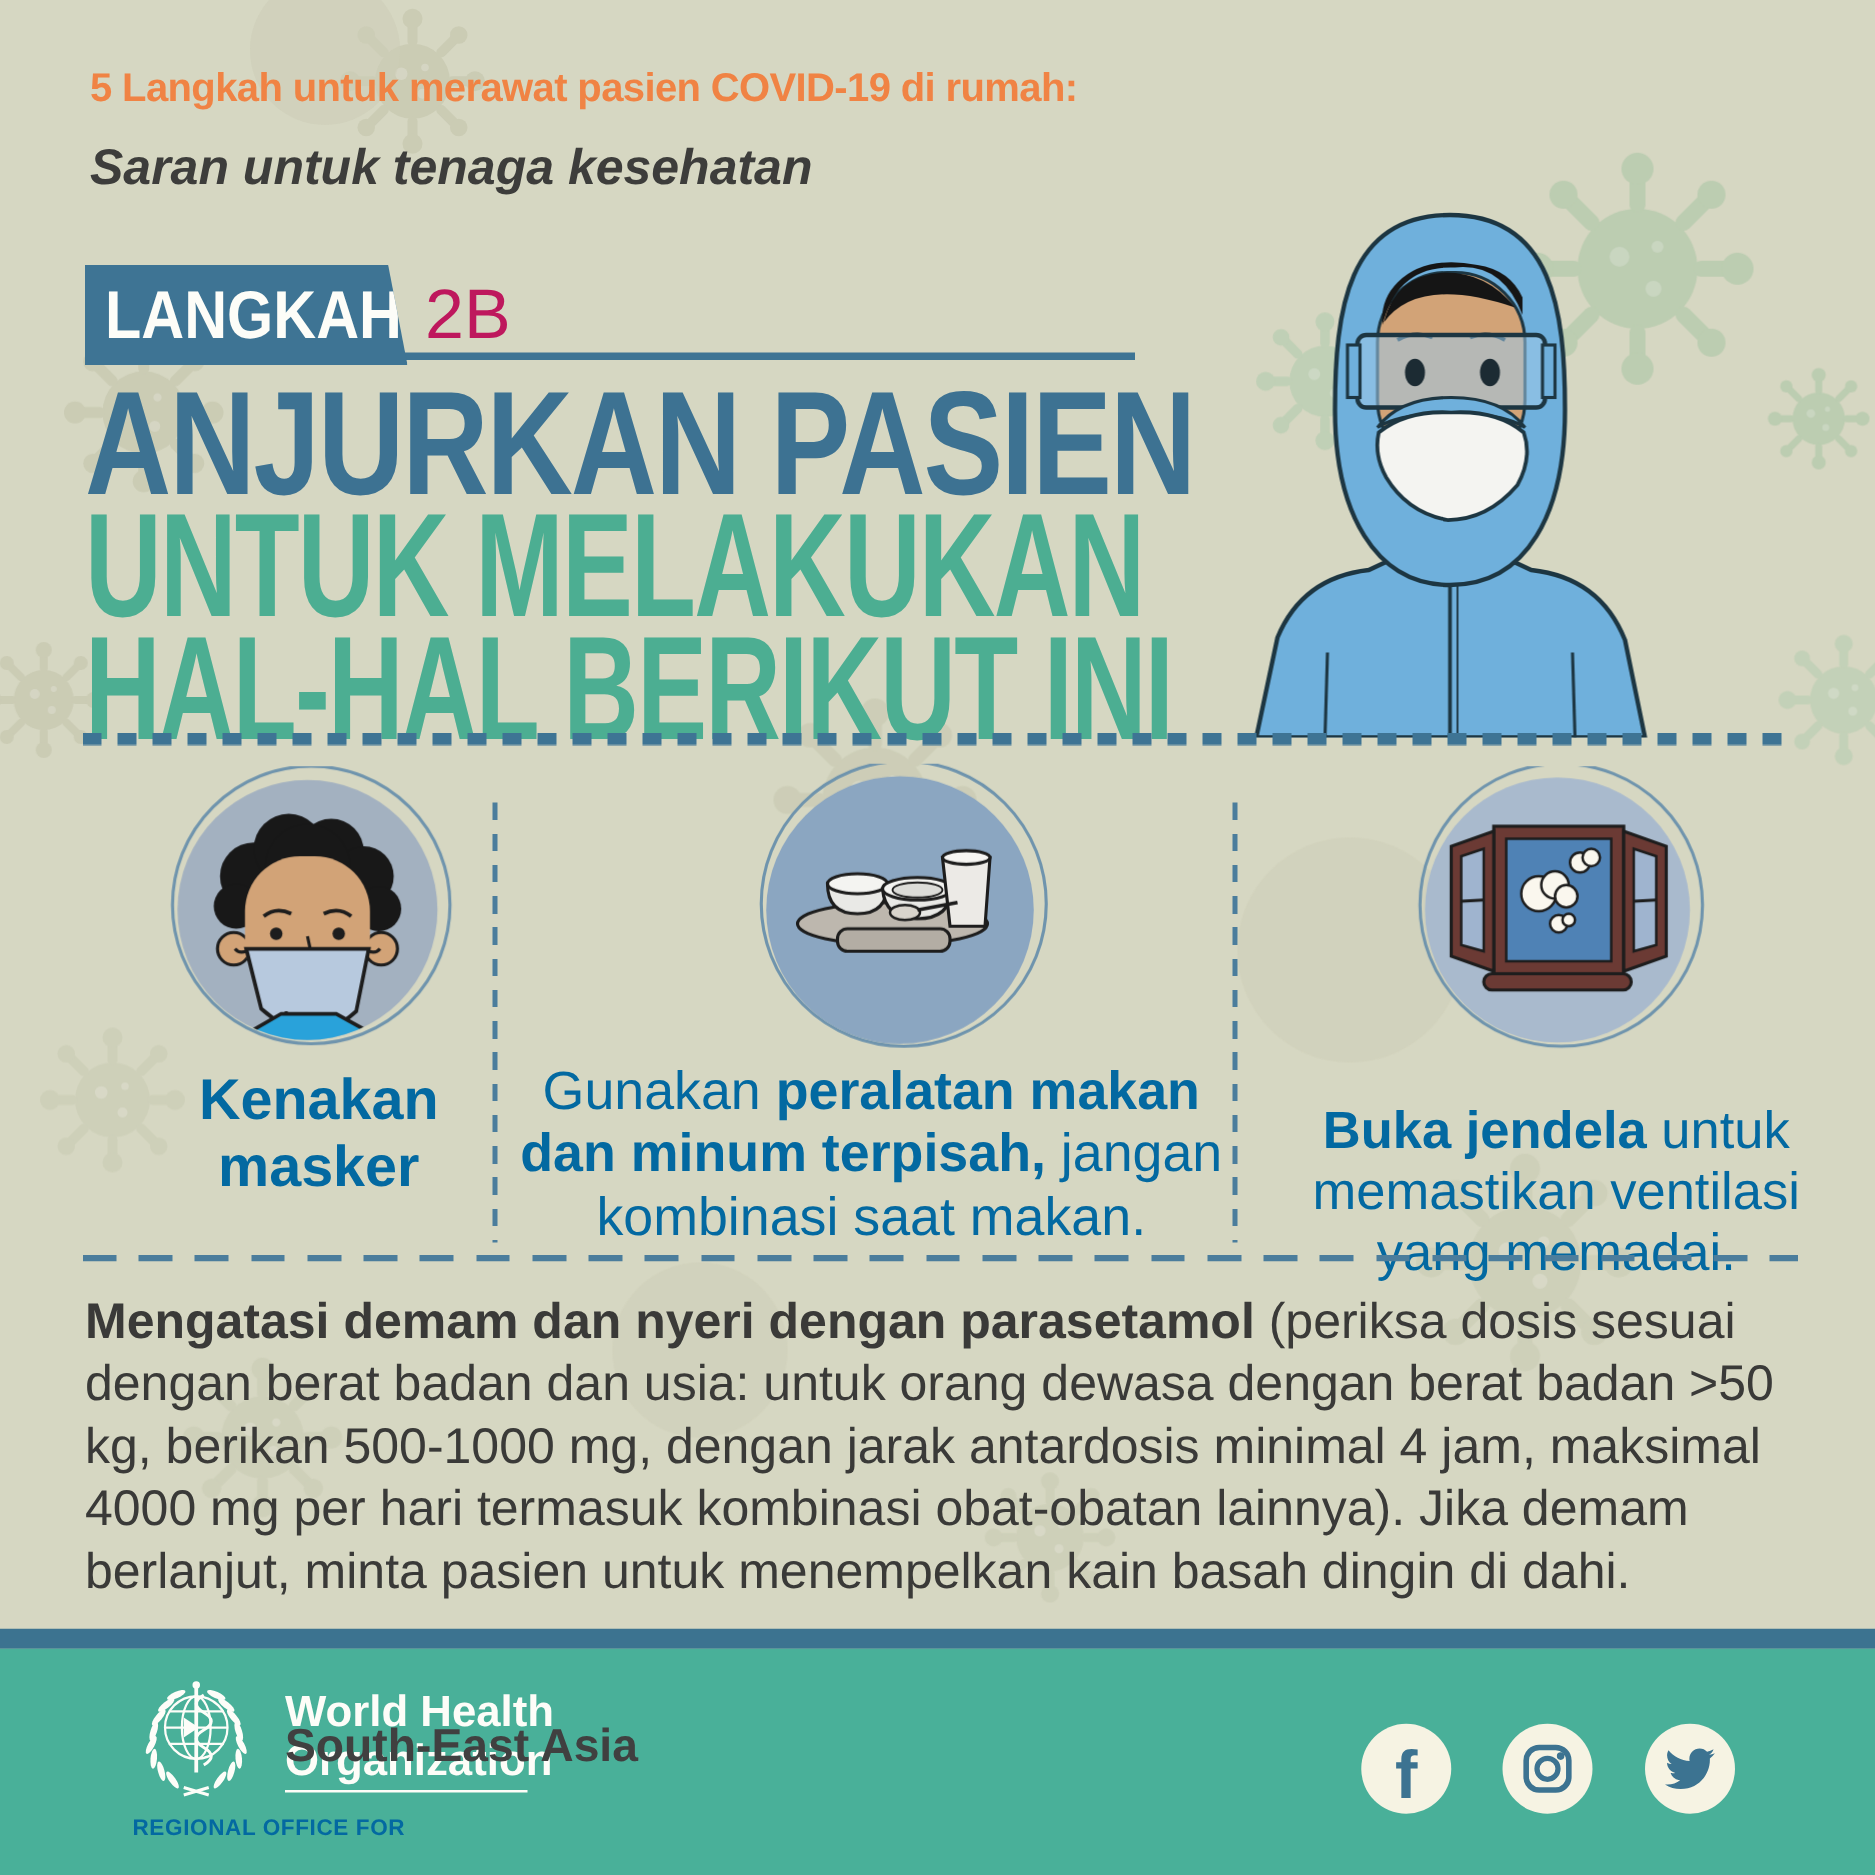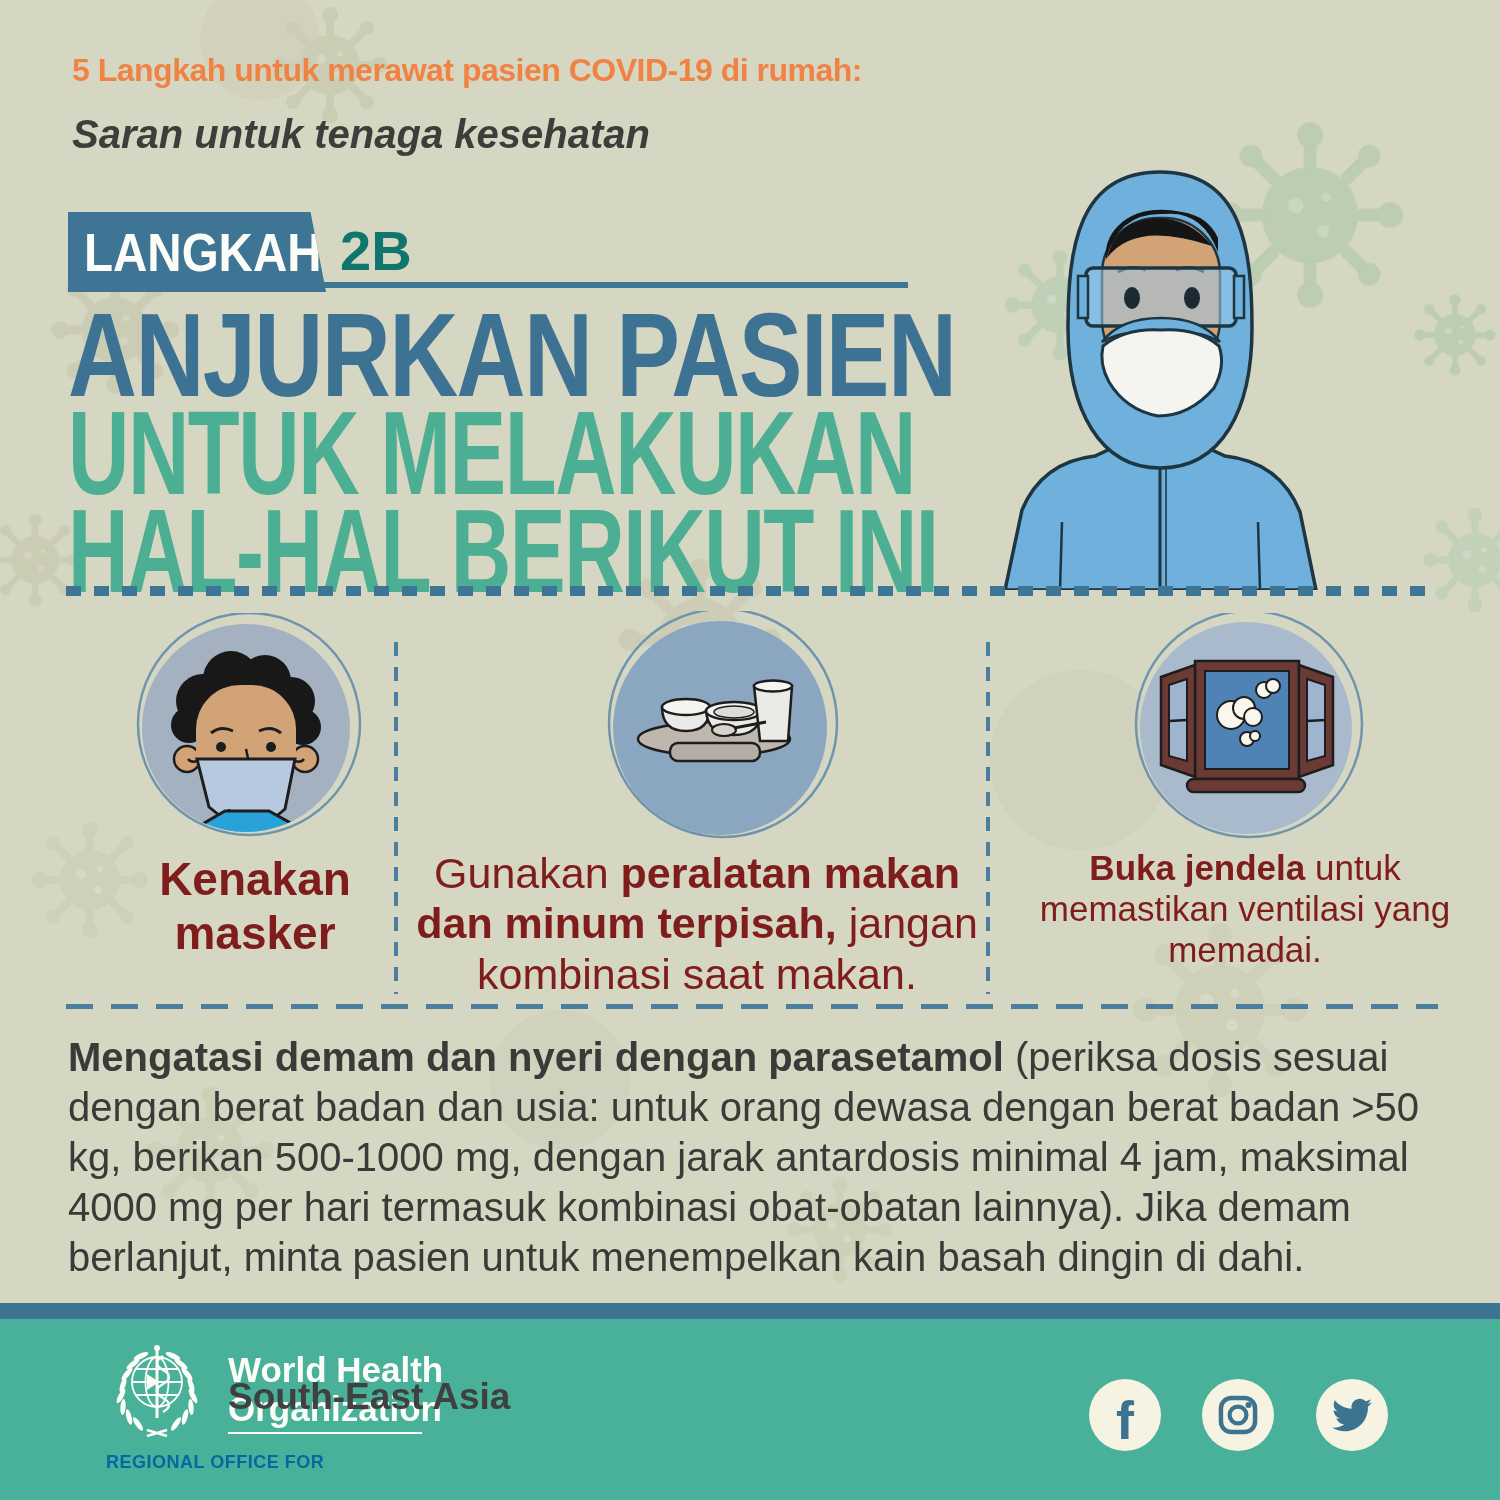--- a/index.html
+++ b/index.html
@@ -15,42 +15,42 @@
   .hdr-sub{left:72px;top:112px;font-size:40px;font-weight:bold;font-style:italic;color:#3d3d3b;white-space:nowrap;}
 
   
   .step-line{left:72px;top:282px;width:836px;height:6px;background:#3e7494;}
   .step-badge{
     left:68px;top:212px;width:258px;height:80px;background:#3e7494;
     clip-path:polygon(0 0,94% 0,100% 100%,0 100%);
     display:flex;align-items:center;justify-content:flex-start;padding-left:16px;box-sizing:border-box;
   }
   .step-badge span{color:#fdfdf8;font-weight:bold;font-size:54px;letter-spacing:0px;transform:scaleX(.88);transform-origin:left center;white-space:nowrap;}
-  .step-num{left:340px;top:218px;font-size:56px;font-weight:bold;color:#0f766e;}
+  .step-num{left:340px;top:218px;font-size:56px;font-weight:normal;color:#be185d;}
 
   
   .hl{position:absolute;left:68px;z-index:2;font-weight:bold;font-size:118px;line-height:1;letter-spacing:-2px;white-space:nowrap;transform-origin:left top;}
   .hl1{top:296px;color:#3d7292;transform:scaleX(.81);}
   .hl2{top:394px;color:#4cae92;transform:scaleX(.72);}
   .hl3{top:492px;color:#4cae92;transform:scaleX(.71);}
 
   
   .dash-h1{left:66px;top:586px;width:1372px;height:10px;z-index:3;
     background:repeating-linear-gradient(90deg,#3e7494 0 15px,transparent 15px 28px);}
   .dash-h2{left:66px;top:1004px;width:1372px;height:5px;z-index:3;
     background:repeating-linear-gradient(90deg,#4b7d9c 0 27px,transparent 27px 45px);}
   .dash-v{position:absolute;z-index:2;width:4px;height:352px;top:642px;
     background:repeating-linear-gradient(180deg,#4b7d9c 0 14px,transparent 14px 25px);}
 
   
-  .cap{position:absolute;z-index:2;text-align:center;color:#7f1d1d;}
+  .cap{position:absolute;z-index:2;text-align:center;color:#0369a1;}
   .cap .b{font-weight:bold;}
   .cap1{left:90px;width:330px;top:852px;font-size:46px;line-height:1.18;font-weight:bold;}
   .cap2{left:404px;width:586px;top:848px;font-size:43px;line-height:1.17;}
-  .cap3{left:1002px;width:486px;top:848px;font-size:35px;line-height:1.17;}
+  .cap3{left:1002px;width:486px;top:879px;font-size:42px;line-height:1.17;}
 
   
   .note{left:68px;top:1032px;width:1388px;font-size:40px;line-height:50px;color:#3a3a38;}
   .note .b{font-weight:bold;}
 
   
   .foot-strip{left:0;top:1303px;width:1500px;height:16px;background:#3c7390;z-index:2;}
   .foot{left:0;top:1319px;width:1500px;height:181px;background:#49b099;z-index:2;}
   .who-name{position:absolute;left:228px;top:1350px;color:#fdfdf8;font-weight:bold;font-size:35px;line-height:39px;white-space:nowrap;}
   .who-rule{position:absolute;left:228px;top:1432px;width:194px;height:2px;background:#fdfdf8;}

